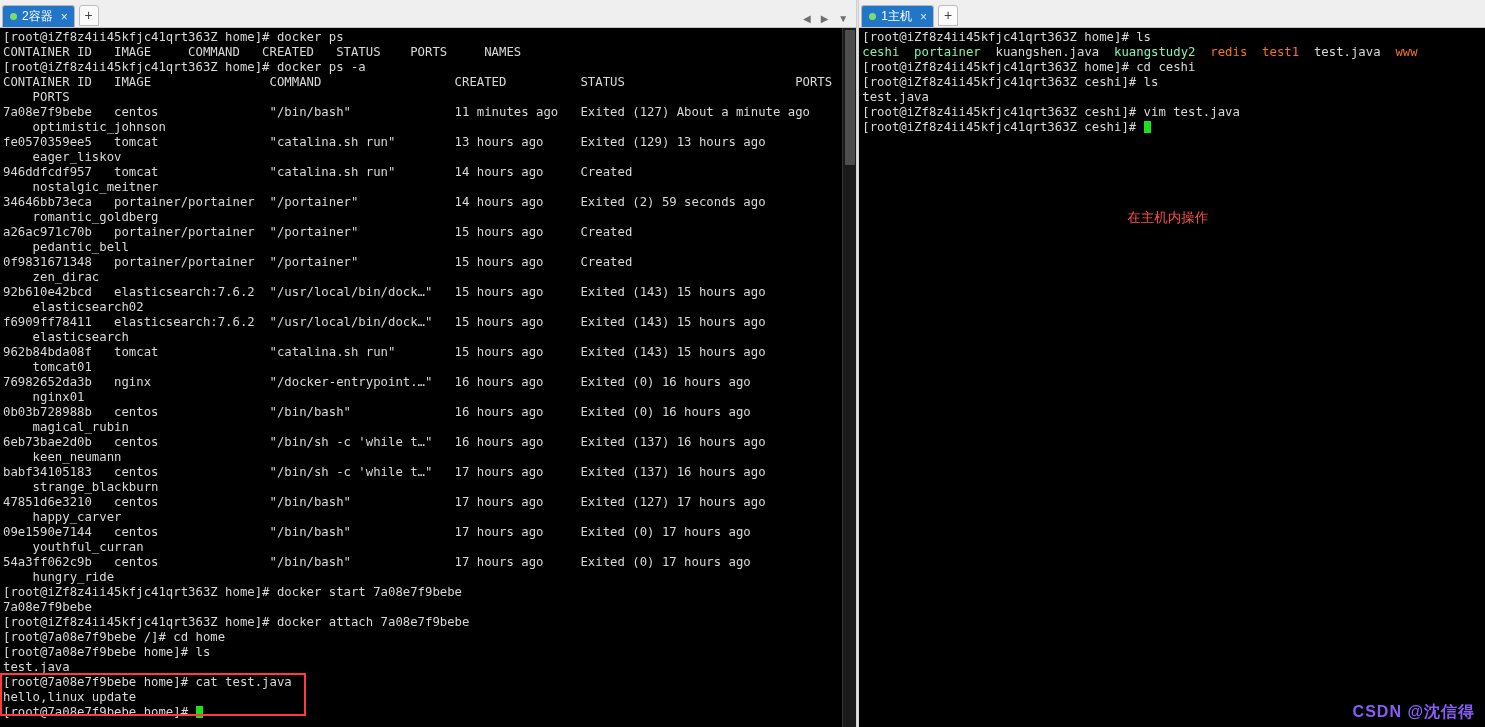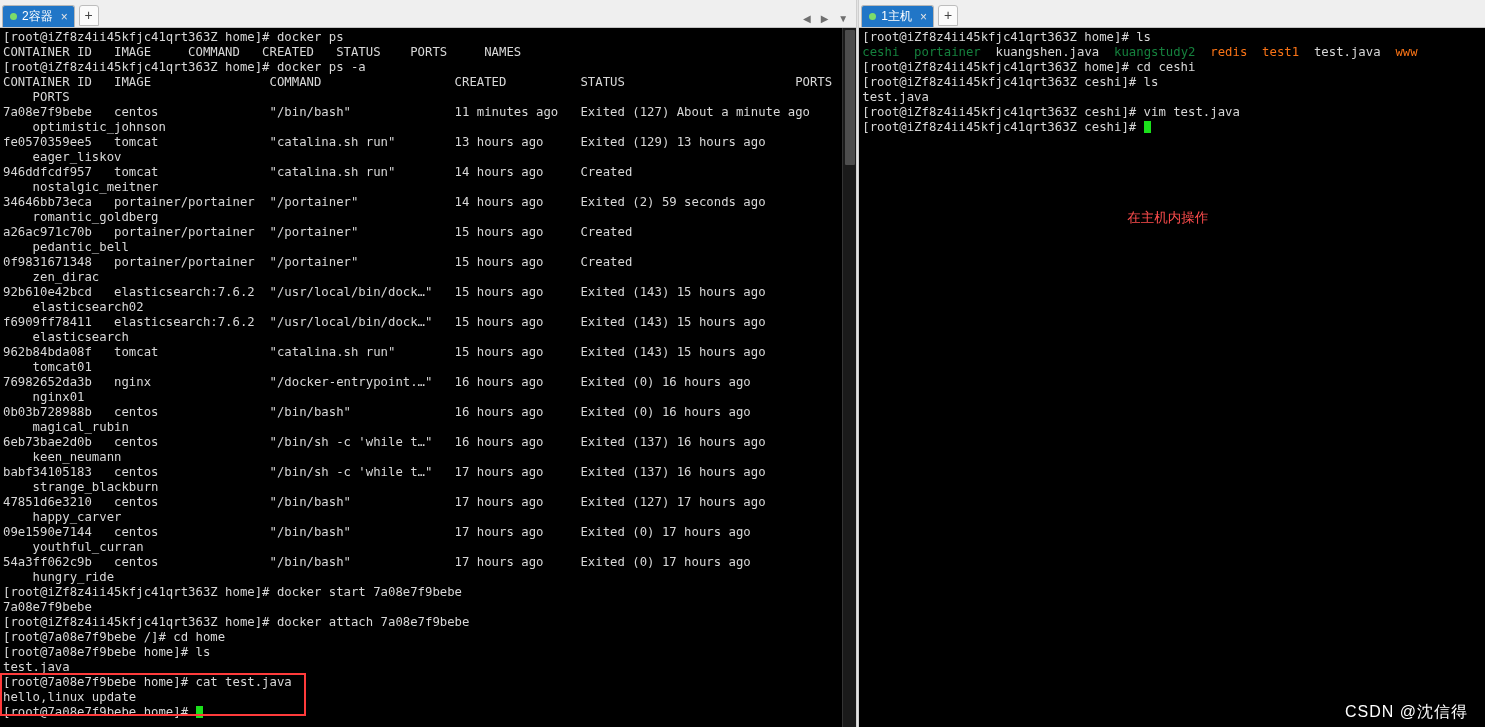--- a/index.html
+++ b/index.html
@@ -139,21 +139,21 @@
     background: #4d4d4d;
     border-radius: 1px;
   }
   .divider {
     width: 3px;
     background: #e4e4e4;
     border-left: 1px solid #cfcfcf;
     border-right: 1px solid #cfcfcf;
     box-sizing: border-box;
   }
-  .c-cyan   { color: #15803d; }
+  .c-cyan   { color: #86efac; }
   .c-blue   { color: #f97316; }
 
   .cursor-block {
     display: inline-block;
     width: 7px;
     height: 12px;
     background: #1be01b;
     vertical-align: -2px;
   }
 
@@ -167,26 +167,27 @@
     white-space: pre-line;
   }
   .redbox {
     position: absolute;
     border: 2px solid #ff3b3b;
     box-sizing: border-box;
     pointer-events: none;
   }
   .watermark {
     position: absolute;
-    right: 17px;
+    right: 10px;
     bottom: 4px;
-    color: #ffffff;
+    color: #8b5cf6;
     font-family: "Liberation Sans", sans-serif;
     font-size: 16px;
     letter-spacing: 1px;
+    font-weight: bold;
   }
 </style>
 </head>
 <body>
 
 <div class="app">
 
   <div class="pane pane-left">
     <div class="tabbar">
       <div class="tab">

